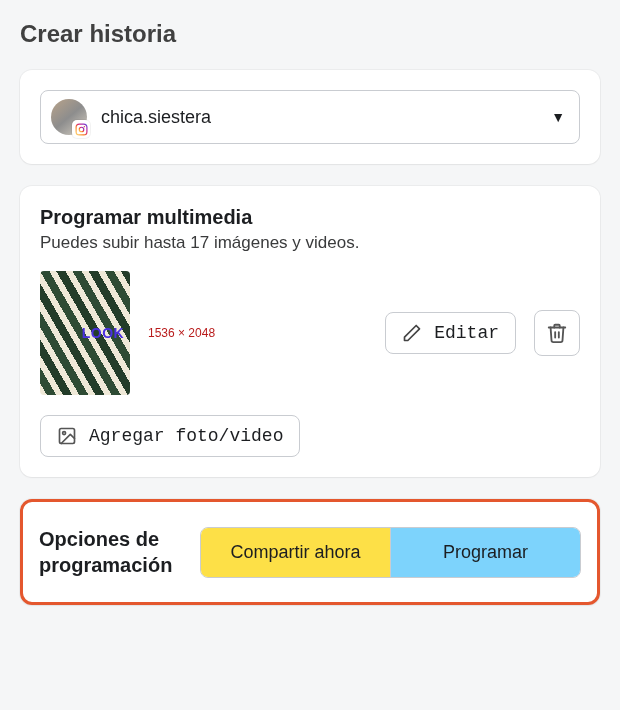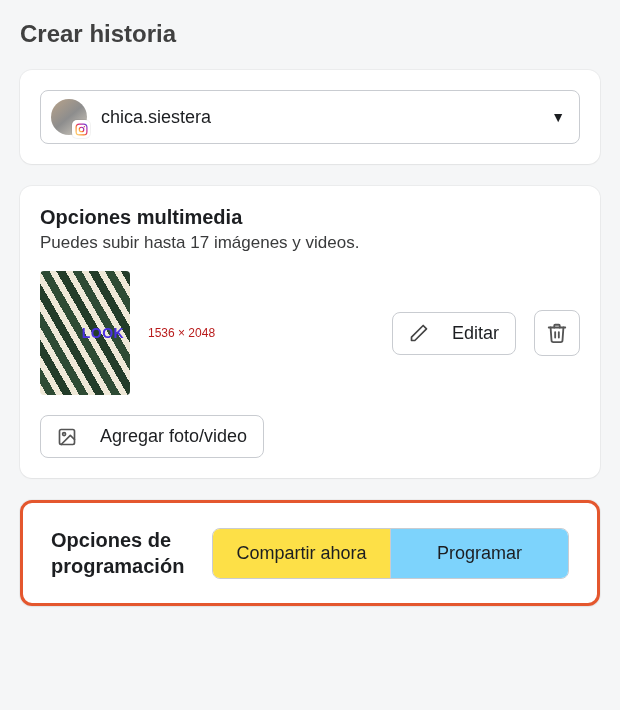--- a/index.html
+++ b/index.html
@@ -118,47 +118,48 @@
     padding-left: 36px;
   }
   .dims {
     font-size: 12px;
     color: #b91c1c;
     flex: 1;
   }
   .btn {
     display: inline-flex;
     align-items: center;
-    gap: 23px;
+    gap: 12px;
     border: 1px solid #c9ccd1;
     background: #fff;
     border-radius: 8px;
     padding: 10px 16px;
     font-size: 18px;
     color: #1c1e21;
     cursor: pointer;
+    font-family: Liberation Mono, monospace;
   }
   .icon-btn {
     display: inline-flex;
     align-items: center;
     justify-content: center;
     width: 46px;
     height: 46px;
     border: 1px solid #c9ccd1;
     background: #fff;
     border-radius: 8px;
     cursor: pointer;
   }
   
   .card.highlight {
     border: 3px solid #e4572e;
     display: flex;
     align-items: center;
     gap: 1px;
-    padding: 24px 28px;
+    padding: 24px 16px;
     margin-bottom: 0;
   }
   .sched-title {
     font-size: 20px;
     font-weight: 700;
     line-height: 1.3;
     flex: 0 0 160px;
   }
   .seg {
     display: flex;
@@ -211,21 +212,21 @@
             <circle cx="17.2" cy="6.8" r="1.4" fill="url(#ig)"></circle>
           </svg>
         </div>
       </div>
       <div class="account-name">chica.siestera</div>
       <div class="chevron">▼</div>
     </div>
   </div>
 
   <div class="card">
-    <div class="section-title">Opciones multimedia</div>
+    <div class="section-title">Programar multimedia</div>
     <div class="section-sub">Puedes subir hasta 17 imágenes y videos.</div>
 
     <div class="media-row">
       <div class="thumb">
         <div class="wm">LOOK</div>
       </div>
       <div class="dims">1536 × 2048</div>
       <button class="btn">
         <span>
           <svg width="20" height="20" viewBox="0 0 24 24" fill="none" stroke="#444" stroke-width="2" stroke-linecap="round" stroke-linejoin="round">

